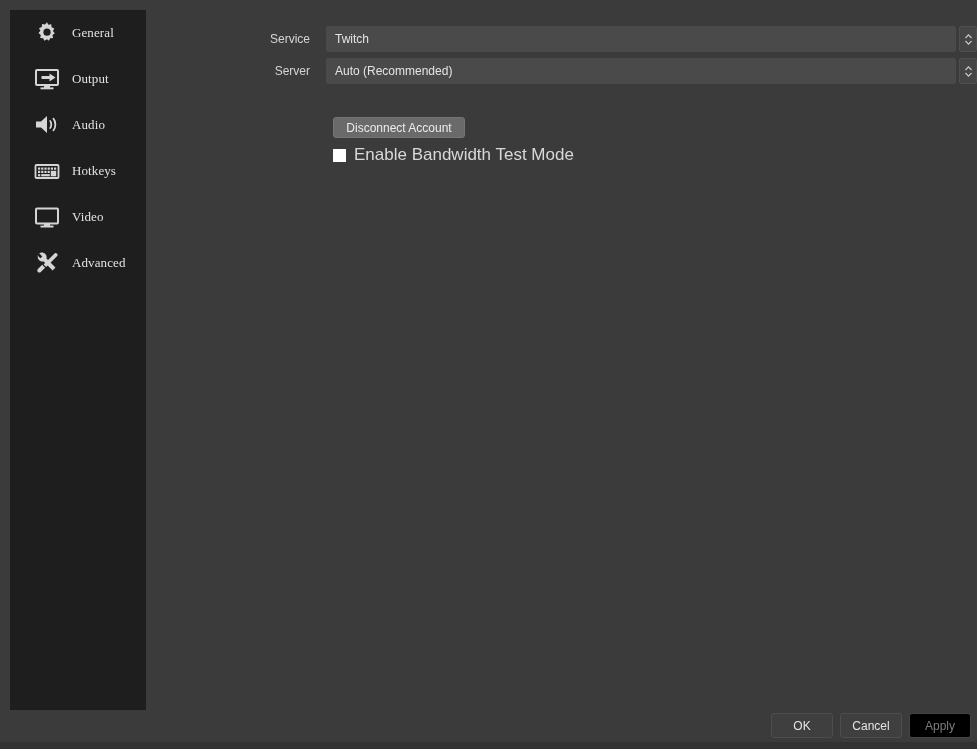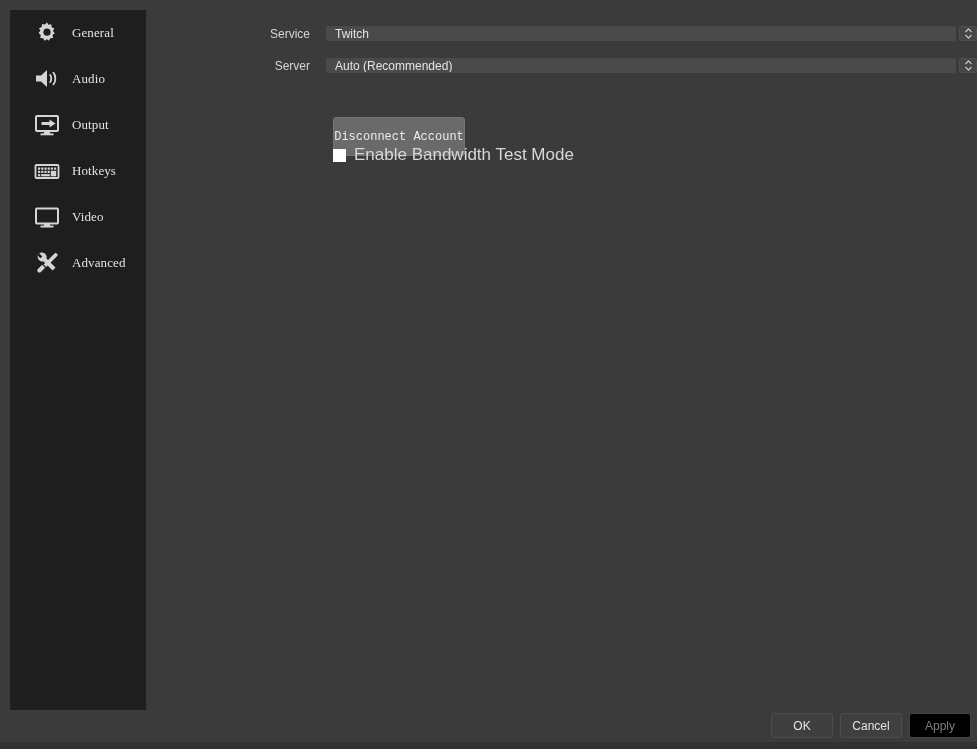--- a/index.html
+++ b/index.html
@@ -84,21 +84,21 @@
     padding-right: 16px;
     box-sizing: border-box;
     font-size: 12px;
     color: #d5d5d5;
     white-space: nowrap;
   }
 
   .combo {
     position: relative;
     flex: 1 1 auto;
-    height: 15px;
+    height: 26px;
     display: flex;
     align-items: stretch;
   }
   .combo-field {
     flex: 1 1 auto;
     background: #4a4a4a;
     border: 1px solid #4a4a4a;
     border-radius: 2px;
     display: flex;
     align-items: center;
@@ -123,27 +123,27 @@
     box-sizing: border-box;
   }
   .combo-spin svg { display: block; }
 
   
   #disconnect-btn {
     position: absolute;
     left: 177px;
     top: 117px;
     width: 132px;
-    height: 39px;
+    height: 21px;
     background: #6a6a6a;
     border: 1px solid #757575;
     border-radius: 3px;
     color: #ececec;
     font-size: 12px;
-    font-family: Liberation Mono, monospace;
+    font-family: Liberation Sans, sans-serif;
     display: flex;
     align-items: center;
     justify-content: center;
     box-sizing: border-box;
     cursor: default;
     text-align: center;
   }
 
   #bandwidth-row {
     position: absolute;
@@ -219,43 +219,43 @@
         <circle cx="13" cy="12.2" r="3.6" fill="#1e1e1e"></circle>
       </svg>
     </span>
     <span class="nav-label">General</span>
   </div>
 
 
   <div class="nav-item">
     <span class="nav-icon">
       <svg width="28" height="28" viewBox="0 0 28 28">
-        <polygon fill="#d5d5d5" points="3,10.5 8,10.5 14,5 14,22 8,16.5 3,16.5"></polygon>
-        <g fill="none" stroke="#d5d5d5" stroke-width="1.8" stroke-linecap="round">
-          <path d="M17.2 10c1.4 1.6 1.4 5.4 0 7"></path>
-          <path d="M20.4 7.6c2.6 2.8 2.6 9 0 11.8"></path>
-        </g>
-      </svg>
-    </span>
-    <span class="nav-label">Audio</span>
-  </div>
-
-  <div class="nav-item">
-    <span class="nav-icon">
-      <svg width="28" height="28" viewBox="0 0 28 28">
         <rect x="3" y="5" width="22" height="15" rx="1" fill="none" stroke="#d5d5d5" stroke-width="2"></rect>
         <rect x="11" y="20" width="6" height="3" fill="#d5d5d5"></rect>
         <rect x="7.5" y="22.4" width="13" height="1.9" fill="#d5d5d5"></rect>
         <g fill="#d5d5d5">
           <rect x="8.5" y="11" width="9" height="3"></rect>
           <polygon points="16.5,8.6 22.5,12.5 16.5,16.4"></polygon>
         </g>
       </svg>
     </span>
     <span class="nav-label">Output</span>
+  </div>
+
+  <div class="nav-item">
+    <span class="nav-icon">
+      <svg width="28" height="28" viewBox="0 0 28 28">
+        <polygon fill="#d5d5d5" points="3,10.5 8,10.5 14,5 14,22 8,16.5 3,16.5"></polygon>
+        <g fill="none" stroke="#d5d5d5" stroke-width="1.8" stroke-linecap="round">
+          <path d="M17.2 10c1.4 1.6 1.4 5.4 0 7"></path>
+          <path d="M20.4 7.6c2.6 2.8 2.6 9 0 11.8"></path>
+        </g>
+      </svg>
+    </span>
+    <span class="nav-label">Audio</span>
   </div>
 
   <div class="nav-item">
     <span class="nav-icon">
       <svg width="28" height="28" viewBox="0 0 28 28">
         <rect x="2.5" y="8" width="23" height="13" rx="1" fill="none" stroke="#d5d5d5" stroke-width="1.8"></rect>
         <g fill="#d5d5d5">
           <rect x="5" y="10.5" width="2.2" height="2.2"></rect>
           <rect x="8.2" y="10.5" width="2.2" height="2.2"></rect>
           <rect x="11.4" y="10.5" width="2.2" height="2.2"></rect>

